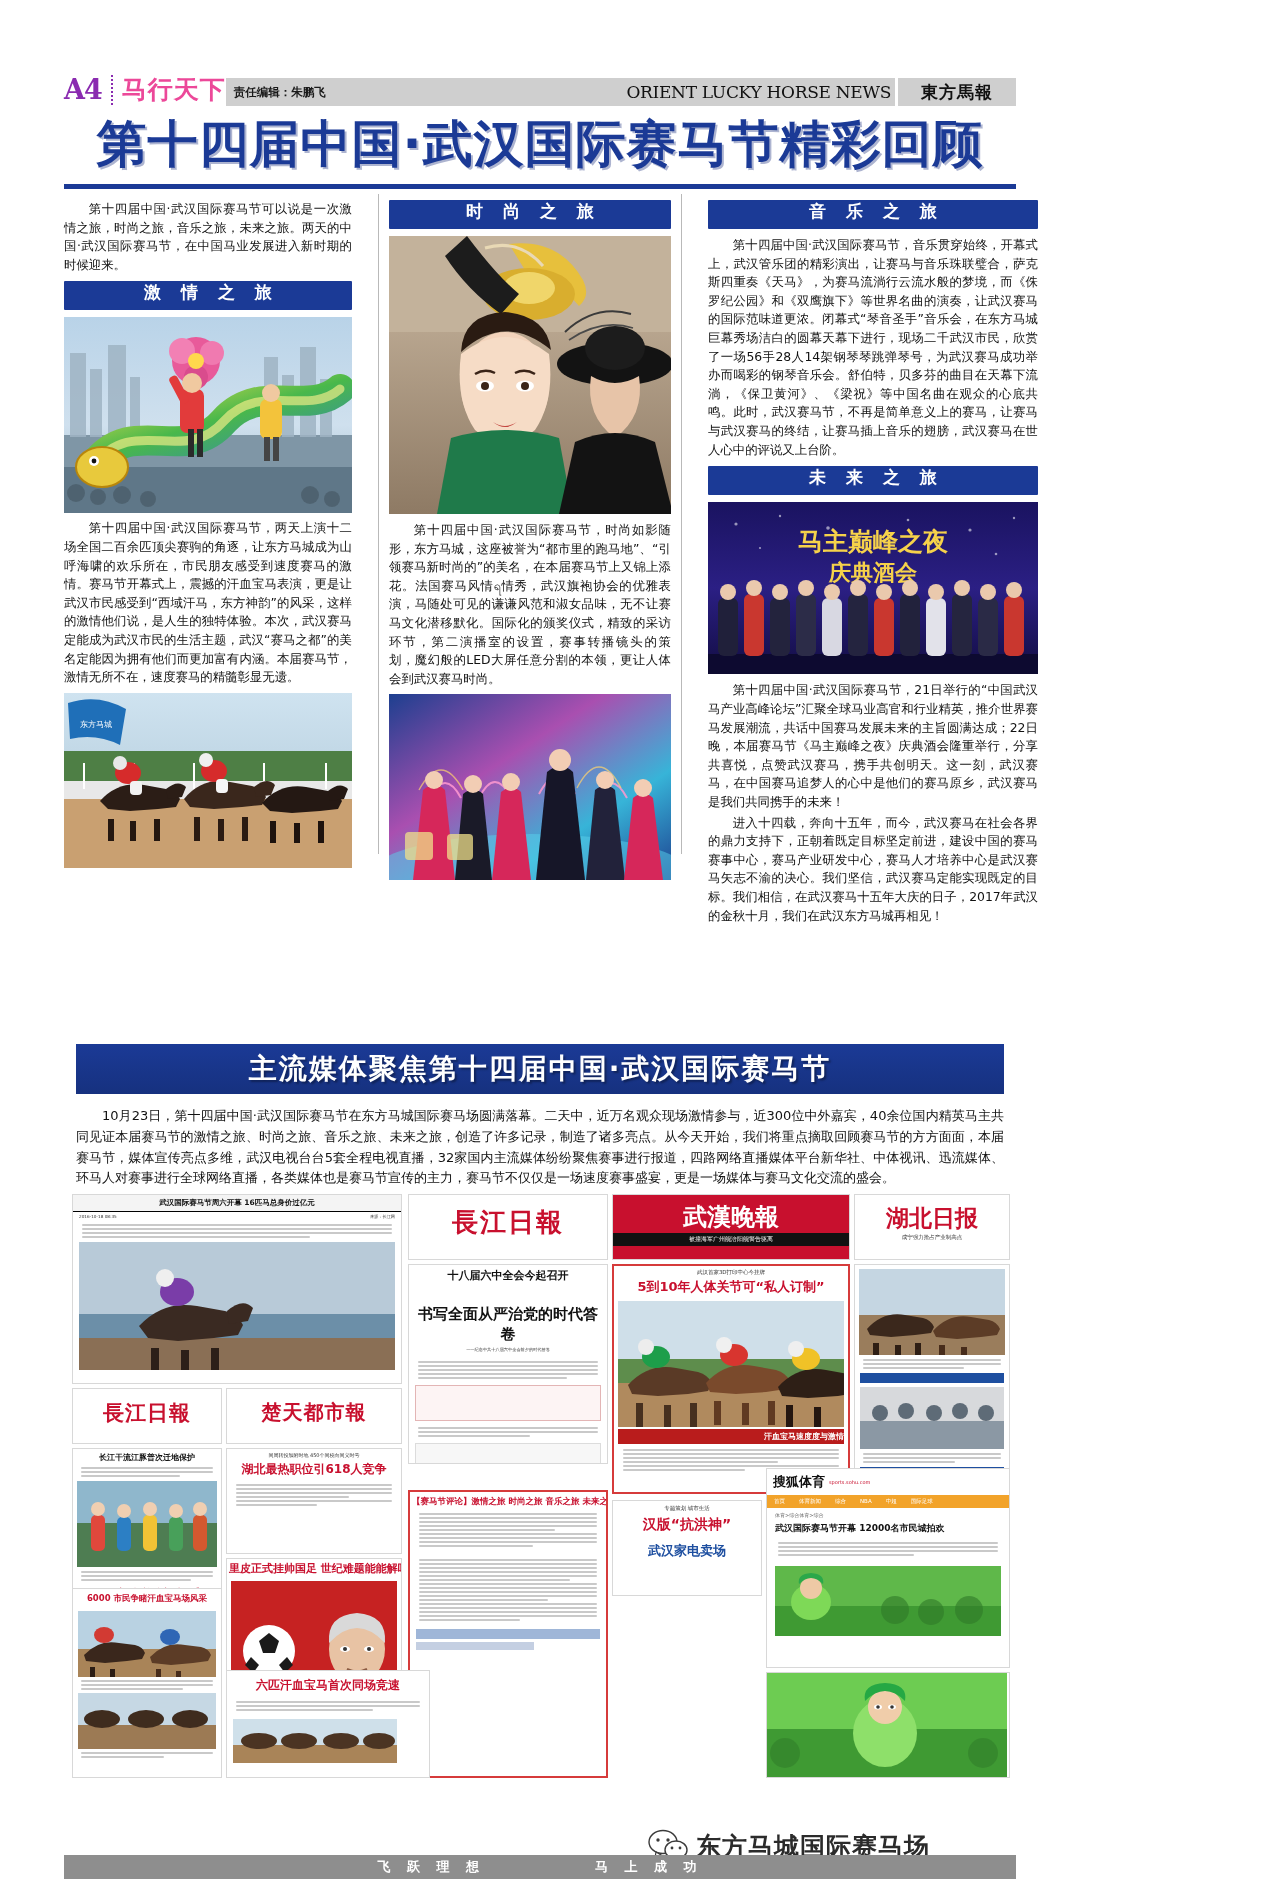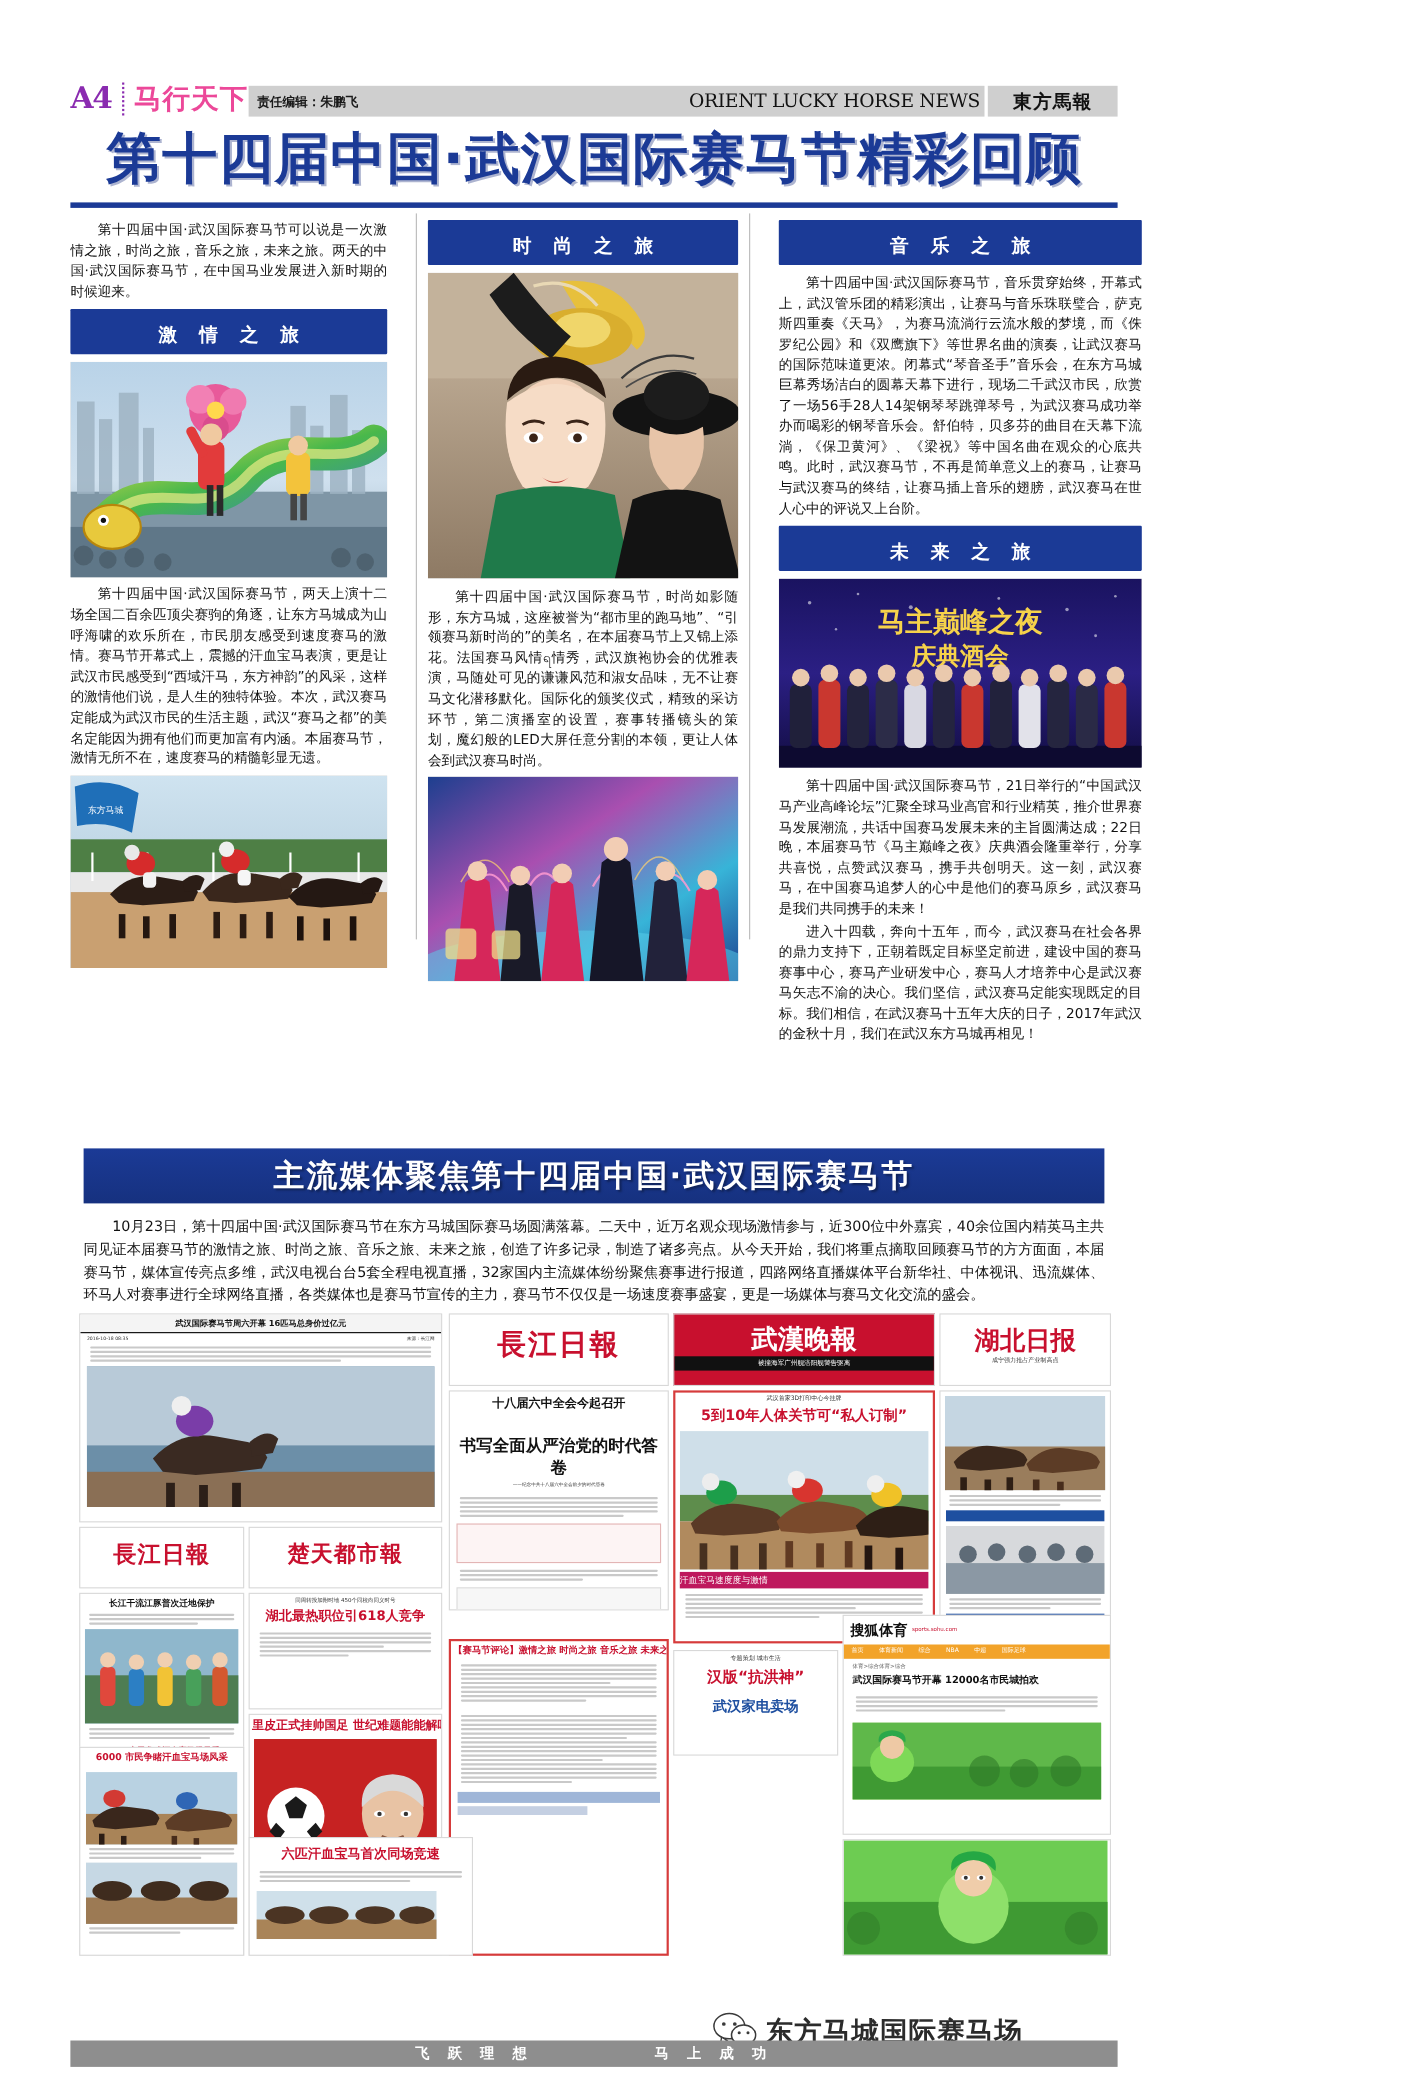--- a/index.html
+++ b/index.html
@@ -93,21 +93,21 @@
 
   .cn-p {
     font-family: "DejaVu Sans", sans-serif;
     font-size: 12.4px; line-height: 1.5; color: #111;
     text-align: justify; text-indent: 2em;
     margin-bottom: 2px;
   }
   .blue-bar {
     background: #1b3a96; color: #fff;
     text-align: center; font-weight: 700; font-size: 17px;
-    letter-spacing: 7px; padding: 12px 0 6px 7px;
+    letter-spacing: 7px; padding: 0 0 6px 7px;
     margin: 7px 0;
     border-radius: 1px;
   }
 
   .photo { position: relative; overflow: hidden; background: #ddd; }
 
   
   .mega-banner {
     position: absolute; left: 76px; top: 1044px;
     width: 928px; height: 50px;
@@ -639,21 +639,21 @@
           </g>
           <g transform="translate(160,60)">
             <path d="M0 26 q20 -22 48 -17 l22 4 q10 3 14 11 l-4 8 -20 3 -30 2 -26 -2z" fill="#2e1f16"></path>
             <rect x="8" y="44" width="7" height="24" fill="#241610"></rect>
             <rect x="36" y="46" width="7" height="22" fill="#241610"></rect>
             <ellipse cx="28" cy="-2" rx="14" ry="11" fill="#f0c227"></ellipse>
             <circle cx="18" cy="-12" r="8" fill="#efefef"></circle>
           </g>
         </svg>
       </div>
-      <div style="background:#be185d;color:#fff;font-size:8px;font-weight:400;text-align:left;padding:2px 0;margin:0 4px;">汗血宝马速度度与激情</div>
+      <div style="background:#b91c1c;color:#fff;font-size:8px;font-weight:700;text-align:right;padding:2px 0;margin:0 4px;">汗血宝马速度度与激情</div>
       <div style="padding:3px 6px;">
         <div class="mini-line"></div>
           <div class="mini-line"></div>
         <div class="mini-line"></div>
           <div class="mini-line" style="width:70%"></div>
         <div class="mini-line"></div>
           <div class="mini-line" style="width:55%"></div>
       </div>
     </div>
 

